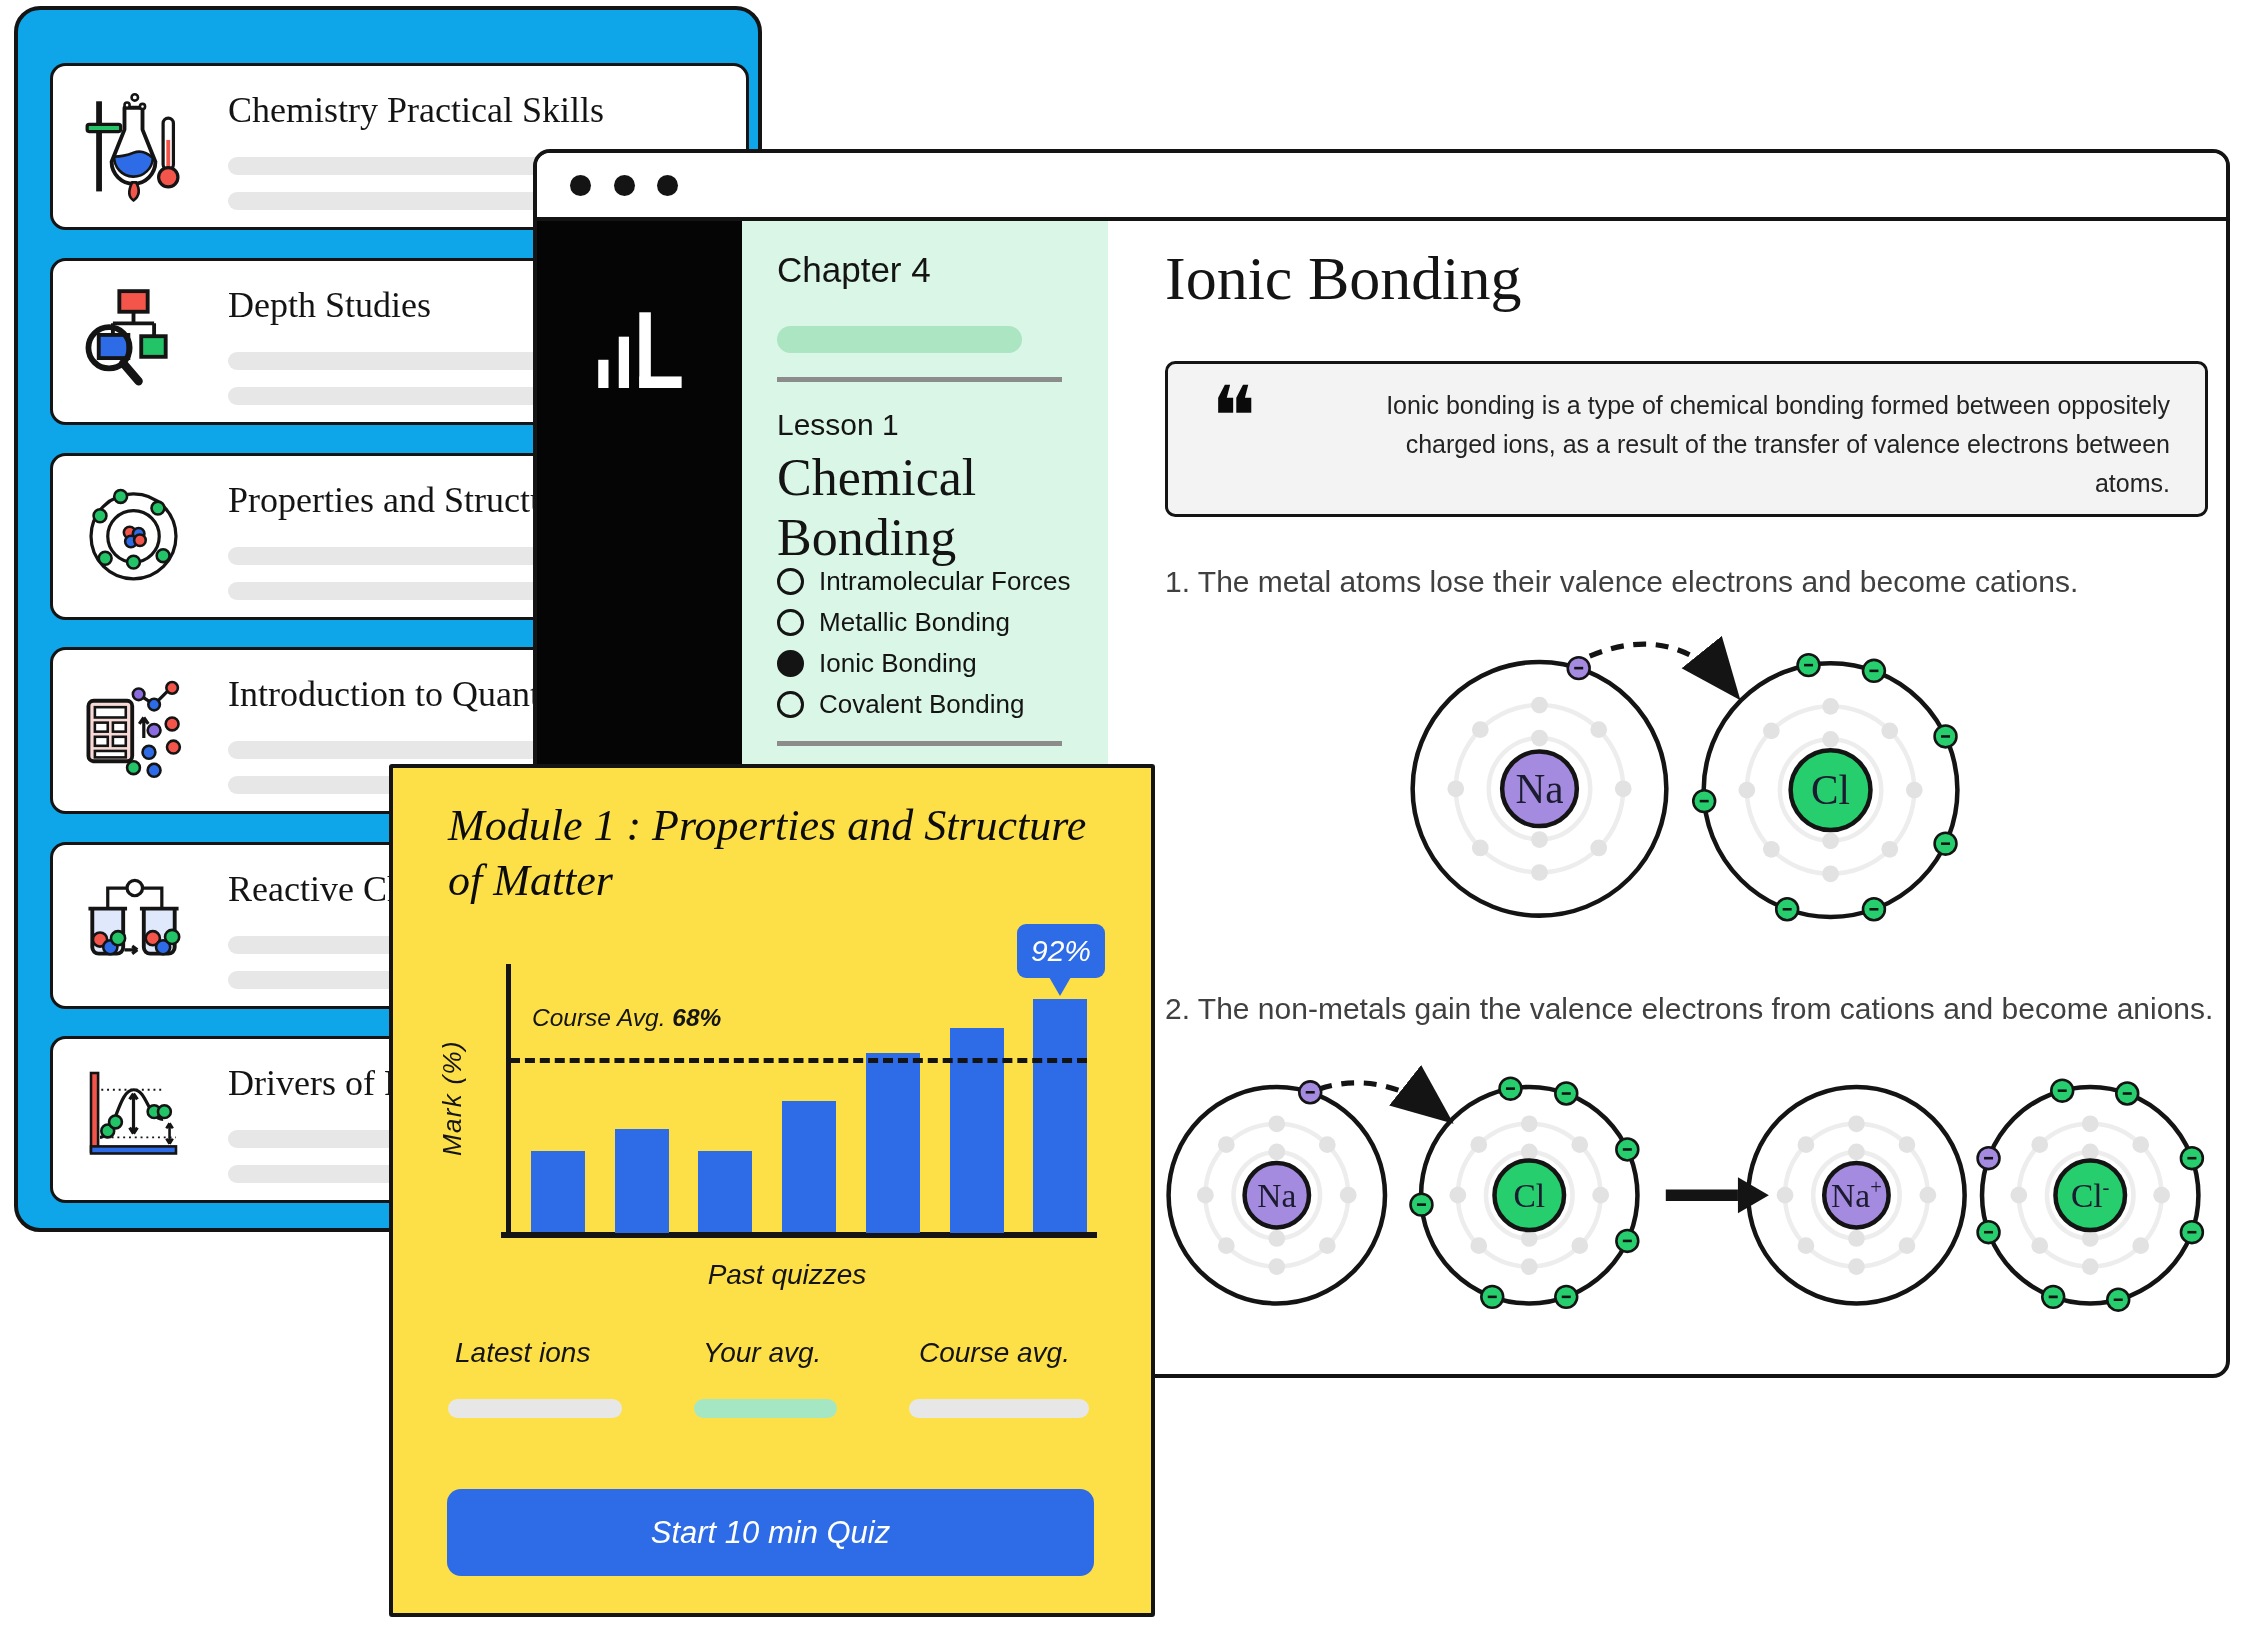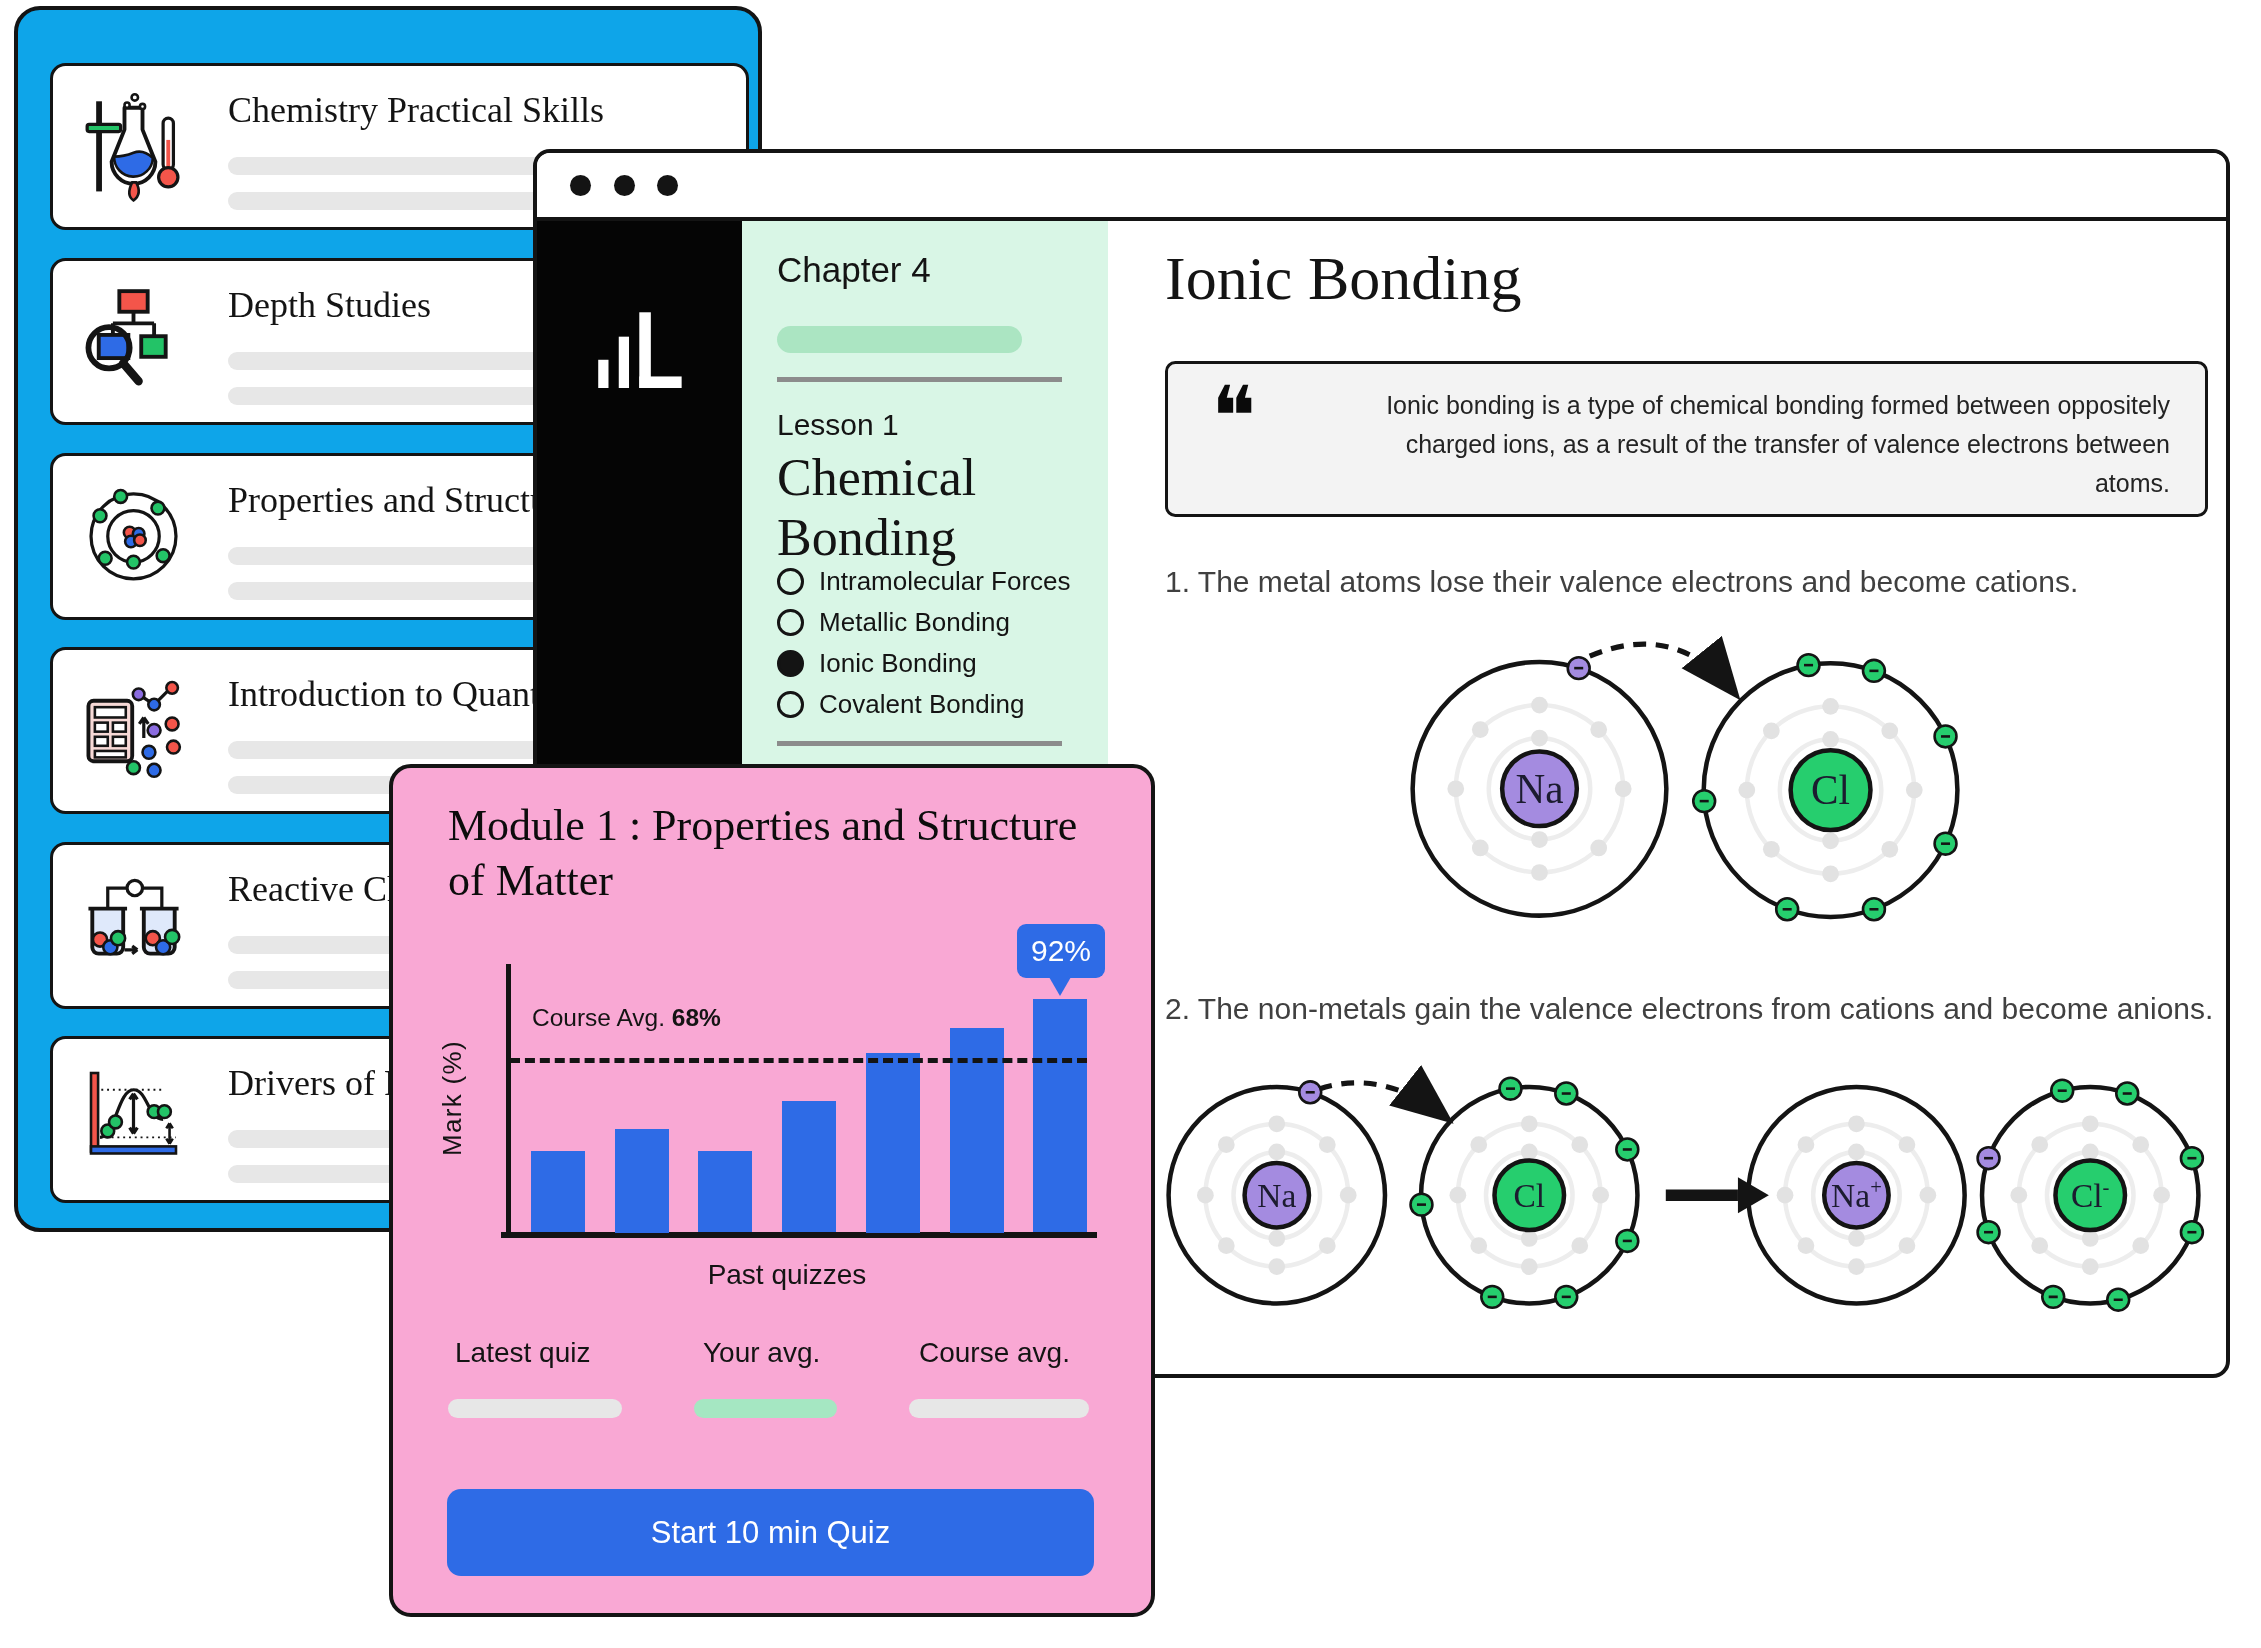--- a/index.html
+++ b/index.html
@@ -39,22 +39,22 @@
   .topic-label{font-size:26px;color:#141414;white-space:nowrap;}
 
   #lesson-heading{left:628px;top:90px;font-size:62px;color:#141414;}
   #quote-box{left:628px;top:208px;width:1037px;height:150px;background:#f3f3f3;
              border:3.9px solid #141414;border-radius:10.3px;}
   #quote-mark{position:absolute;left:43px;top:11.6px;font-size:84px;line-height:1;color:#0a0a0a;}
   #quote-text{position:absolute;left:158px;top:22px;width:844px;font-size:25px;line-height:1.55;color:#232323;text-align:right;}
   .step-text{left:628px;font-size:30px;color:#404040;white-space:nowrap;}
 
   
-  #module-card{left:389px;top:764px;width:758px;height:845px;background:#f9a8d4;
-               border:4.5px solid #141414;border-radius:22px;z-index:3;}
+  #module-card{left:389px;top:764px;width:758px;height:845px;background:#fde047;
+               border:4.5px solid #141414;border-radius:3px;z-index:3;font-style:italic;}
   #module-title{position:absolute;left:55px;top:31px;width:644px;font-size:44px;line-height:1.24;color:#0c0c0c;}
   #y-axis{position:absolute;left:113px;top:196px;width:4.5px;height:273px;background:#141414;}
   #x-axis{position:absolute;left:108px;top:464px;width:596px;height:5.8px;background:#141414;}
   #avg-line{position:absolute;left:117px;top:290px;width:577px;border-top:5.2px dashed #141414;}
   #avg-label{position:absolute;left:139px;top:236px;font-size:24.5px;color:#141414;white-space:nowrap;}
   #avg-label b{font-weight:bold;}
   .bar{position:absolute;width:54px;background:#2e6be6;}
   #badge{position:absolute;left:624px;top:156px;width:88px;height:54px;background:#2e6be6;border-radius:9px;
          color:#fff;font-size:30px;text-align:center;line-height:54px;}
   #badge-tip{position:absolute;left:656px;top:209px;width:0;height:0;
@@ -481,21 +481,21 @@
         <div class="bar" style="left: 473px; top: 285px; height: 180px; background: rgb(46, 107, 230);"></div>
         <div class="bar" style="left: 557px; top: 260px; height: 205px; background: rgb(46, 107, 230);"></div>
         <div class="bar" style="left: 640px; top: 231px; height: 233px; background: rgb(46, 107, 230);"></div>
       </div>
     <div id="avg-line"></div>
     <div id="avg-label"><span>Course Avg.</span>&nbsp;<b>68%</b></div>
     <div id="badge">92%</div>
     <div id="badge-tip"></div>
     <div id="xlab">Past quizzes</div>
     <div id="legend-host">
-        <div class="legend-label" style="left: 62px;">Latest quiz</div>
+        <div class="legend-label" style="left: 62px;">Latest ions</div>
         <div class="legend-pill" style="left: 55px; width: 174px; background: rgb(231, 231, 231);"></div>
         <div class="legend-label" style="left: 310px;">Your avg.</div>
         <div class="legend-pill" style="left: 301px; width: 143px; background: rgb(165, 231, 194);"></div>
         <div class="legend-label" style="left: 526px;">Course avg.</div>
         <div class="legend-pill" style="left: 516px; width: 180px; background: rgb(231, 231, 231);"></div>
       </div>
     <div id="start-quiz">Start 10 min Quiz</div>
   </div>
 </div>
 

